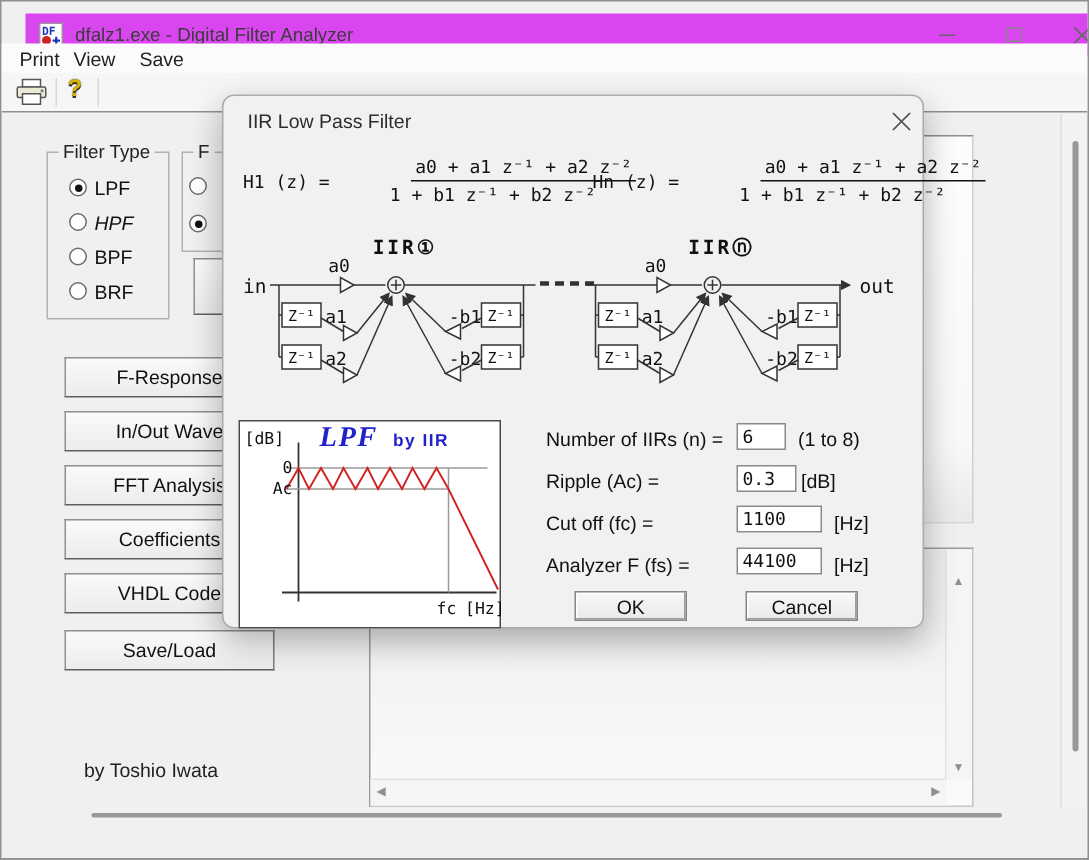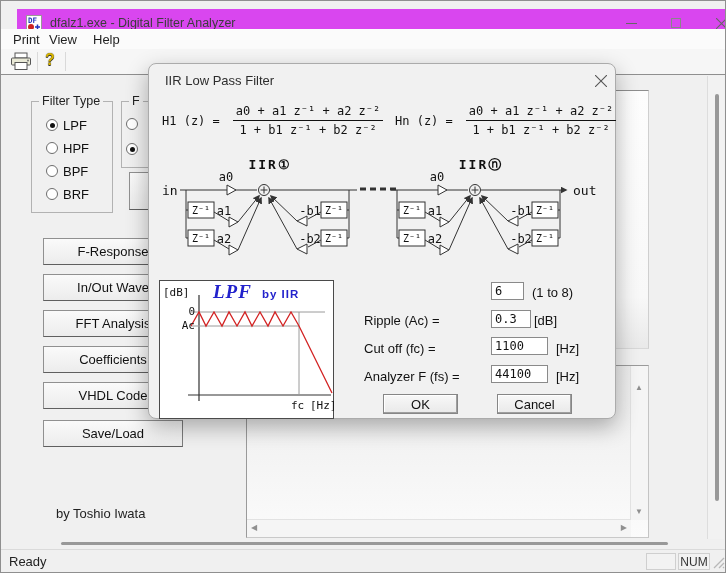--- a/index.html
+++ b/index.html
@@ -51,21 +51,21 @@
   .status-left{position:absolute;left:8px;top:4px;font-size:13px;color:#222;}
   .pane{position:absolute;top:3px;height:17px;border:1px solid #cfcfcf;background:#f2f2f2;box-sizing:border-box;font-size:12px;color:#333;display:flex;align-items:center;justify-content:center;}
 
   
   .dialog{position:absolute;left:147px;top:62px;width:468px;height:356px;background:#f1f1f1;
     border:1px solid #ababab;border-radius:8px;box-shadow:0 8px 22px rgba(0,0,0,.30);box-sizing:border-box;z-index:50;}
   .dlg-title{position:absolute;left:16px;top:9px;font-size:13px;color:#2d2d2d;}
   .dlg-close{position:absolute;left:441px;top:6px;width:22px;height:22px;display:flex;align-items:center;justify-content:center;}
   .formula{position:absolute;display:flex;align-items:center;gap:13px;font-family:"DejaVu Sans Mono",monospace;font-size:12px;color:#111;white-space:nowrap;}
   .frac{text-align:center;}
-  .frac .num{display:block;padding:0 3px 2px 3px;border-bottom:1px solid #111;}
+  .frac .num{display:block;padding:0 3px 2px 3px;border-bottom:1px solid #111;margin-left:41px;}
   .frac .den{display:block;padding-top:2px;}
   .graphbox{position:absolute;left:10px;top:216px;width:175px;height:139px;background:#fff;border:1px solid #4a4a4a;box-sizing:border-box;}
   .gtext{position:absolute;font-family:"DejaVu Sans Mono",monospace;font-size:11px;color:#111;white-space:nowrap;}
   .lpf-main{position:absolute;left:53px;top:0px;font-family:"Liberation Serif",serif;font-style:italic;font-weight:bold;font-size:19px;color:#2222cc;letter-spacing:1px;}
   .lpf-sub{position:absolute;left:102px;top:7px;font-weight:bold;font-size:11.5px;color:#2222cc;letter-spacing:1px;}
   .fld-label{position:absolute;left:215px;font-size:13px;color:#111;white-space:nowrap;}
   .fld-unit{position:absolute;font-size:13px;color:#111;white-space:nowrap;}
   .dinput{position:absolute;left:342px;height:18px;border:1px solid #8a8a8a;background:#fff;
     font-family:"DejaVu Sans Mono",monospace;font-size:12px;color:#111;padding:1px 3px;box-sizing:border-box;}
   .dbtn{position:absolute;width:75px;height:20px;background:linear-gradient(#f8f8f8,#e9e9e9);
@@ -99,41 +99,41 @@
     <div class="win-btn" style="left:682px;">
       <svg width="11" height="11" viewBox="0 0 11 11">
           <path d="M0,0 L11,11 M11,0 L0,11" stroke="#666" stroke-width="1.1"></path>
         </svg>
     </div>
   </div>
 
   <div class="menubar">
     <span class="menu-item" style="left:8px;">Print</span>
     <span class="menu-item" style="left:44px;">View</span>
-    <span class="menu-item" style="left:88px;">Help</span>
+    <span class="menu-item" style="left:88px;">Save</span>
   </div>
 
   <div class="toolbar">
     <svg class="abs" style="left:8px;top:3px;" width="24" height="19" viewBox="0 0 24 19">
       <rect x="6" y="1" width="12" height="5" fill="#fff" stroke="#555"></rect>
       <rect x="2.5" y="6" width="19" height="7" rx="1" fill="#e9e9d6" stroke="#555"></rect>
       <rect x="6" y="10.5" width="12" height="7" fill="#fff" stroke="#555"></rect>
       <circle cx="19" cy="8.5" r="1" fill="#777"></circle>
     </svg>
     <div class="tb-sep" style="left:36px;"></div>
     <span class="help-glyph">?</span>
     <div class="tb-sep" style="left:64px;"></div>
   </div>
 
   <div class="groupbox" style="left:30px;top:100px;width:80px;height:110px;">
     <span class="grouplabel">Filter Type</span>
     <span class="radio on" style="left:14px;top:17px;"></span>
     <span class="radio-label" style="left:31px;top:16px;">LPF</span>
     <span class="radio" style="left:14px;top:40px;"></span>
-    <span class="radio-label" style="left:31px;top:39px;">HPF</span>
+    <span class="radio-label" style="left:31px;top:39px;font-style:italic;">HPF</span>
     <span class="radio" style="left:14px;top:63px;"></span>
     <span class="radio-label" style="left:31px;top:62px;">BPF</span>
     <span class="radio" style="left:14px;top:86px;"></span>
     <span class="radio-label" style="left:31px;top:85px;">BRF</span>
   </div>
 
   <div class="groupbox" style="left:120px;top:100px;width:70px;height:65px;">
     <span class="grouplabel">F</span>
     <span class="radio" style="left:4px;top:16px;"></span>
     <span class="radio on" style="left:4px;top:41px;"></span>
@@ -159,28 +159,20 @@
       <span class="sb-arrow" style="left:4px;top:4px;">◀</span>
       <span class="sb-arrow" style="right:4px;top:4px;">▶</span>
     </div>
   </div>
 
   <div class="thin-vtrack">
     <div class="thin-vthumb"></div>
   </div>
   <div class="thin-hthumb"></div>
 
-  <div class="statusbar">
-    <span class="status-left">Ready</span>
-    <div class="pane" style="left:645px;width:30px;"></div>
-    <div class="pane" style="left:677px;width:32px;">NUM</div>
-    <svg class="abs" style="left:710px;top:5px;" width="14" height="15" viewBox="0 0 14 15">
-      <path d="M13,3 L3,13 M13,8 L8,13 M13,12 L12,13" stroke="#b8b8b8" stroke-width="1.3" fill="none"></path>
-    </svg>
-  </div>
 
   <div class="dialog">
     <span class="dlg-title">IIR Low Pass Filter</span>
     <div class="dlg-close">
       <svg width="12" height="12" viewBox="0 0 12 12">
           <path d="M0,0 L12,12 M12,0 L0,12" stroke="#555" stroke-width="1.1"></path>
         </svg>
     </div>
 
     <div class="formula" style="left:13px;top:40px;">
@@ -285,20 +277,21 @@
       </svg>
       <span class="gtext" style="left:3px;top:5px;">[dB]</span>
       <span class="gtext" style="left:18px;top:24px;width:17px;text-align:right;">0</span>
       <span class="gtext" style="left:12px;top:38px;width:23px;text-align:right;">Ac</span>
       <span class="lpf-main">LPF</span>
       <span class="lpf-sub">by IIR</span>
       <span class="gtext" style="left:131px;top:118px;">fc</span>
       <span class="gtext" style="left:150px;top:118px;">[Hz]</span>
     </div>
 
+    <span class="fld-label" style="top:221px;">Number of IIRs (n) =</span>
     <input class="dinput" style="top: 218px; width: 33px;" value="6">
     <span class="fld-unit" style="left:383px;top:221px;">(1 to 8)</span>
 
     <span class="fld-label" style="top:249px;">Ripple (Ac) =</span>
     <input class="dinput" style="top: 246px; width: 40px;" value="0.3">
     <span class="fld-unit" style="left:385px;top:249px;">[dB]</span>
 
     <span class="fld-label" style="top:277px;">Cut off (fc) =</span>
     <input class="dinput" style="top: 273px; width: 57px;" value="1100">
     <span class="fld-unit" style="left:407px;top:277px;">[Hz]</span>

